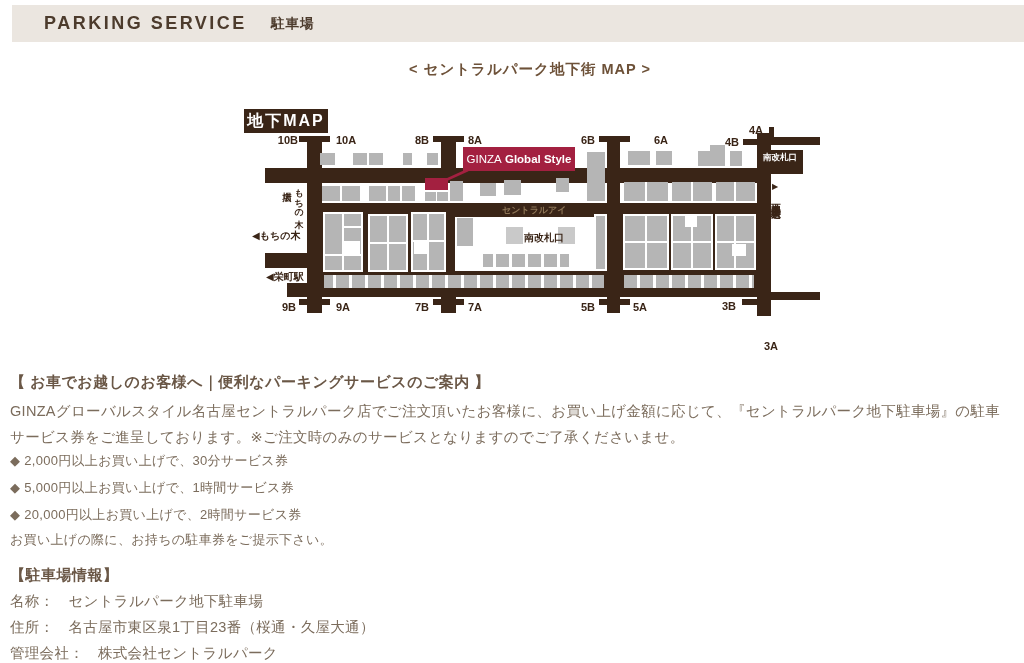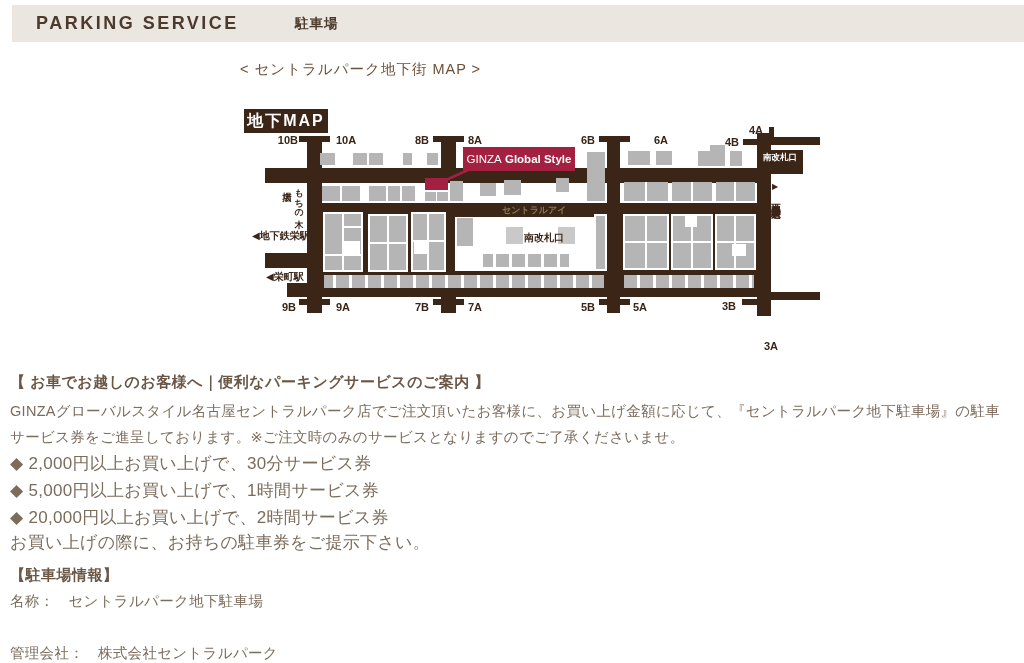--- a/index.html
+++ b/index.html
@@ -1,48 +1,48 @@
 <!DOCTYPE html>
 <html><head>
 <meta charset="utf-8">
 <style>
   html,body{margin:0;padding:0;background:#ffffff;}
   body{font-family:"Liberation Sans","DejaVu Sans",sans-serif;color:#7b6c5c;}
   .page{position:relative;width:1024px;height:663px;overflow:hidden;background:#fff;}
 
   
   .hdr{position:absolute;left:12px;right:0;top:5px;height:37px;background:#ebe6e0;
-       display:flex;align-items:center;padding-left:24px;box-sizing:border-box;gap:32px;}
+       display:flex;align-items:center;padding-left:32px;box-sizing:border-box;}
   .hdr .t1{font-size:18px;font-weight:bold;color:#4c3b2c;letter-spacing:2.5px;}
   .hdr .t2{font-size:13.5px;font-weight:bold;color:#4c3b2c;margin-left:24px;letter-spacing:1px;}
 
   
-  .map-title{position:absolute;left:240px;top:60px;width:580px;
-             font-size:14.5px;font-weight:normal;color:#6d5138;letter-spacing:1px;}
+  .map-title{position:absolute;left:240px;top:60px;width:580px;text-align:center;
+             font-size:14.5px;font-weight:bold;color:#6d5138;letter-spacing:1px;}
 
   
   .map{position:absolute;left:240px;top:103px;width:580px;height:220px;}
   .map svg{position:absolute;left:0;top:0;}
   .mlabel{position:absolute;font-weight:bold;color:#3a2517;white-space:nowrap;}
   .exit{font-size:11px;height:14px;line-height:14px;}
   .ra{text-align:right;}
   .badge{position:absolute;left:4px;top:6px;width:84px;height:24px;background:#3a2517;color:#fff;
          font-weight:bold;font-size:16px;line-height:24px;text-align:center;letter-spacing:2px;}
   .ginza{position:absolute;left:223px;top:44px;width:112px;height:24px;background:#a32040;color:#fff;
          font-size:11.5px;line-height:24px;text-align:center;white-space:nowrap;}
   .ginza .b{font-weight:bold;}
   .station{font-size:10px;}
   .sgate{position:absolute;left:517px;top:47px;width:46px;height:24px;background:#3a2517;color:#fff;
          font-size:8.5px;line-height:14px;text-align:center;font-weight:bold;}
   .vtext{writing-mode:vertical-rl;text-orientation:upright;}
 
   
   .sec-h{position:absolute;left:10px;font-size:15px;font-weight:bold;color:#6a5746;letter-spacing:0.5px;}
   .para{position:absolute;left:10px;width:1002px;font-size:14.5px;line-height:26px;color:#7b6c5c;letter-spacing:0.3px;}
-  .tier{position:absolute;left:10px;font-size:17px;color:#7b6c5c;letter-spacing:0.3px;}
+  .tier{position:absolute;left:10px;font-size:13px;color:#7b6c5c;letter-spacing:0.3px;}
   .inforow{position:absolute;left:10px;font-size:14.5px;color:#7b6c5c;letter-spacing:0.3px;}
   .inforow .val{margin-left:14px;}
 </style>
 </head>
 <body>
 
 <div class="page">
 
   <div class="hdr">
     <span class="t1">PARKING SERVICE</span>
@@ -183,21 +183,21 @@
 
     <div class="mlabel exit ra" style="left:26px;top:197px;width:30px;">9B</div>
     <div class="mlabel exit" style="left:96px;top:197px;">9A</div>
     <div class="mlabel exit ra" style="left:159px;top:197px;width:30px;">7B</div>
     <div class="mlabel exit" style="left:228px;top:197px;">7A</div>
     <div class="mlabel exit ra" style="left:325px;top:197px;width:30px;">5B</div>
     <div class="mlabel exit" style="left:393px;top:197px;">5A</div>
     <div class="mlabel exit ra" style="left:466px;top:196px;width:30px;">3B</div>
     <div class="mlabel exit" style="left:524px;top:204px;margin-top:32px;">3A</div>
 
-    <div class="mlabel station" style="left:12px;top:126px;">◀地下鉄栄駅</div>
+    <div class="mlabel station" style="left:12px;top:126px;">◀もちの木</div>
     <div class="mlabel station" style="left:26px;top:167px;">◀栄町駅</div>
     <div class="sgate">南改札口</div>
     <div class="mlabel" style="left:532px;top:79px;font-size:8px;">▶</div>
     <div class="mlabel vtext" style="left:529px;top:92px;font-size:9.5px;letter-spacing:1px;">地下鉄久屋大通駅</div>
     <div class="mlabel vtext" style="left:52px;top:79px;font-size:9px;">もちの木</div>
     <div class="mlabel vtext" style="left:40px;top:82px;font-size:9px;">広場</div>
     <div class="mlabel" style="left:284px;top:128px;font-size:10px;">南改札口</div>
     <div class="mlabel" style="left:262px;top:101px;font-size:9px;color:#8d7556;">セントラルアイ</div>
   </div>
 
@@ -205,17 +205,20 @@
   <div class="para" style="top:398px;">GINZAグローバルスタイル名古屋セントラルパーク店でご注文頂いたお客様に、お買い上げ金額に応じて、『セントラルパーク地下駐車場』の駐車サービス券をご進呈しております。※ご注文時のみのサービスとなりますのでご了承くださいませ。</div>
   <div class="tier" style="top:452px;">◆ 2,000円以上お買い上げで、30分サービス券</div>
   <div class="tier" style="top:479px;">◆ 5,000円以上お買い上げで、1時間サービス券</div>
   <div class="tier" style="top:506px;">◆ 20,000円以上お買い上げで、2時間サービス券</div>
   <div class="tier" style="top:531px;">お買い上げの際に、お持ちの駐車券をご提示下さい。</div>
 
   <div class="sec-h" style="top:566px;">【駐車場情報】</div>
   <div class="inforow" style="top:592px;">
     <span>名称：</span><span class="val">セントラルパーク地下駐車場</span>
   </div>
+  <div class="inforow" style="top:618px;">
+    <span>住所：</span><span class="val">名古屋市東区泉1丁目23番（桜通・久屋大通）</span>
+  </div>
   <div class="inforow" style="top:644px;">
     <span>管理会社：</span><span class="val">株式会社セントラルパーク</span>
   </div>
 
 </div>
 
 </body></html>

